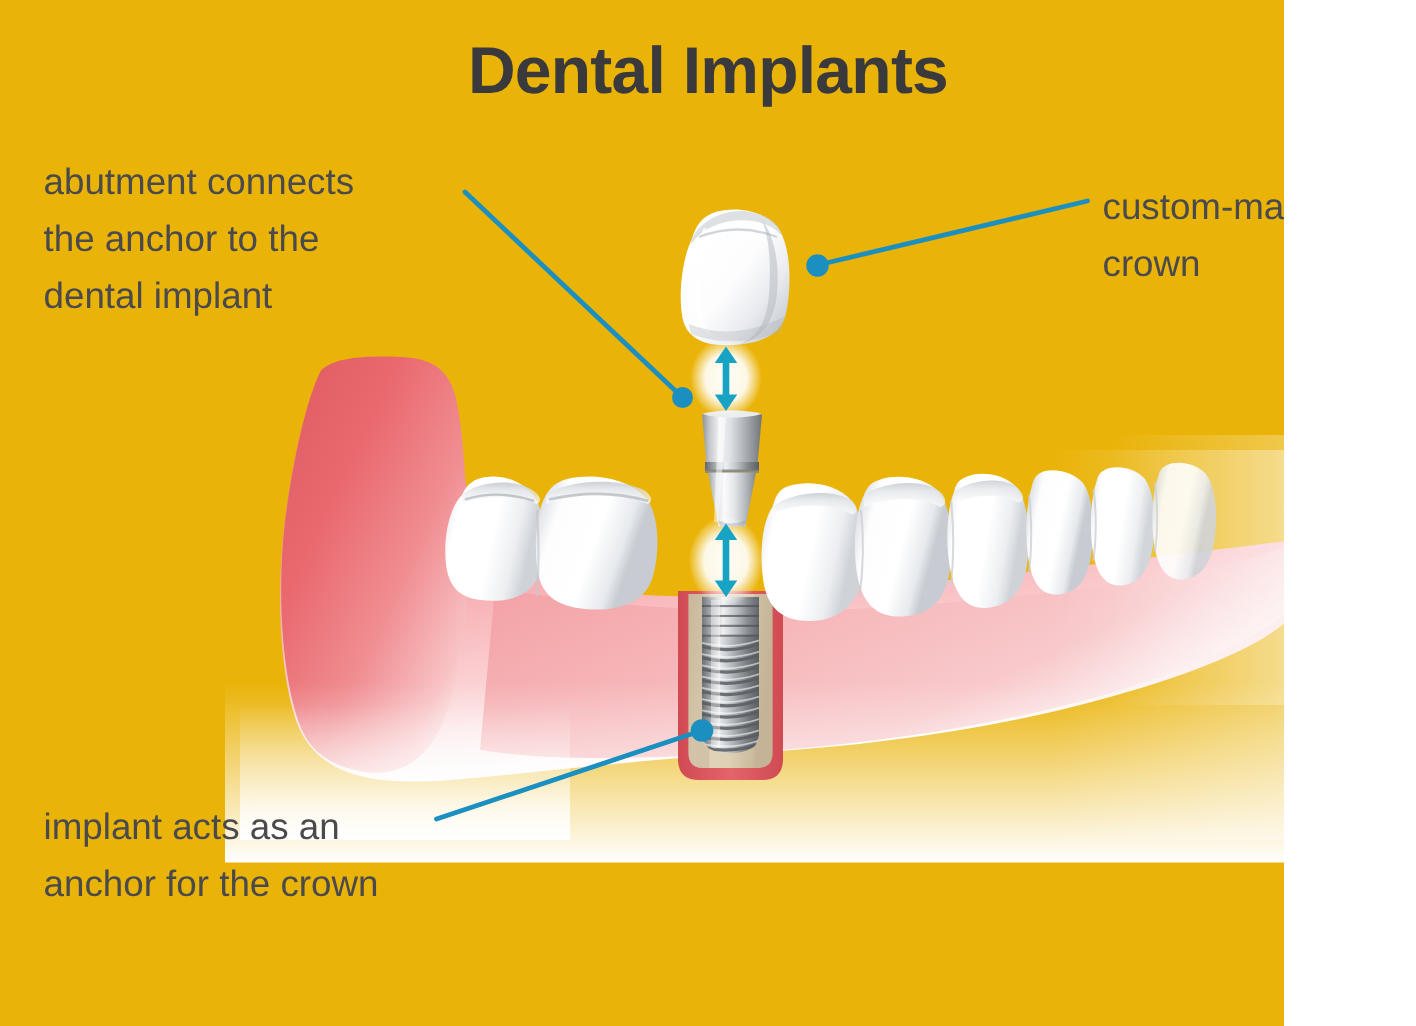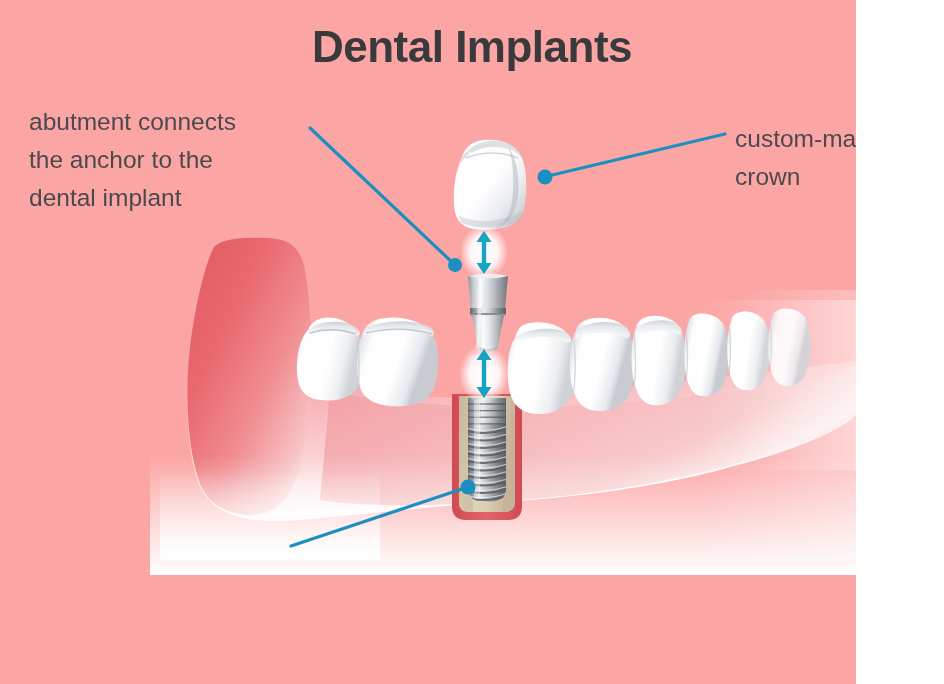--- a/index.html
+++ b/index.html
@@ -8,21 +8,21 @@
     background: #ffffff;
   }
   body {
     font-family: "Liberation Sans", sans-serif;
     -webkit-font-smoothing: antialiased;
   }
   #stage {
     position: relative;
     width: 856px;
     height: 684px;
-    background: #fca5a5;
+    background: #eab308;
     overflow: hidden;
   }
   #figure {
     position: absolute;
     left: 0;
     top: 0;
     width: 944px;
     height: 684px;
   }
   .callout {
@@ -438,14 +438,16 @@
     </g>
   </svg>
 
   <div class="callout callout-abutment">abutment connects
 the anchor to the
 dental implant</div>
 
   <div class="callout callout-crown">custom-made
 crown</div>
 
+  <div class="callout callout-implant">implant acts as an
+anchor for the crown</div>
 
 </div>
 
 </body></html>

